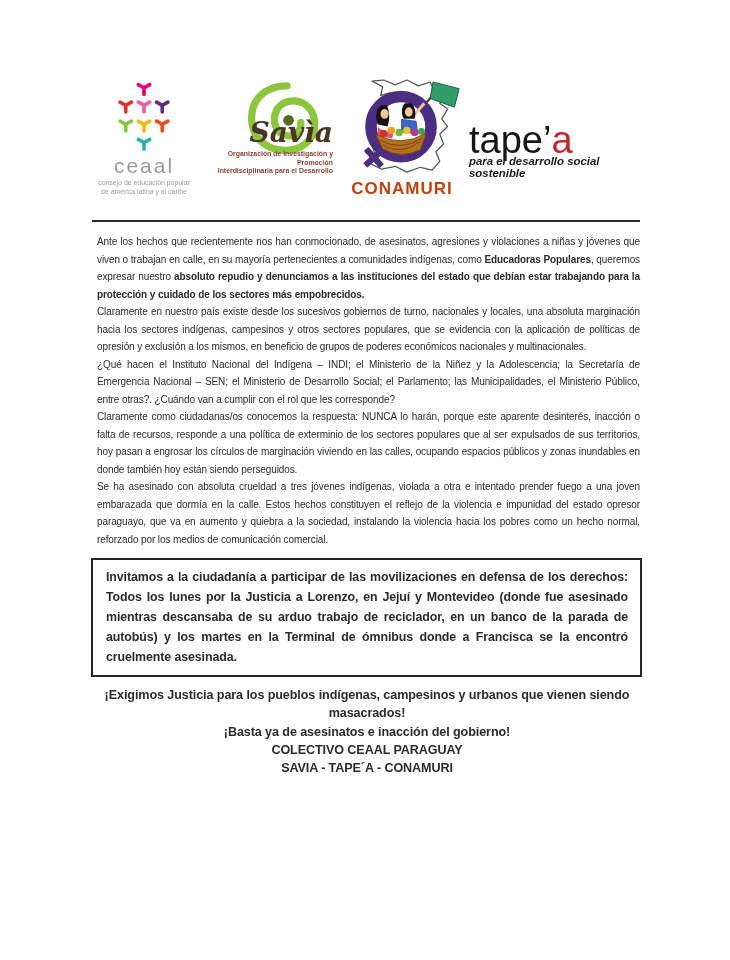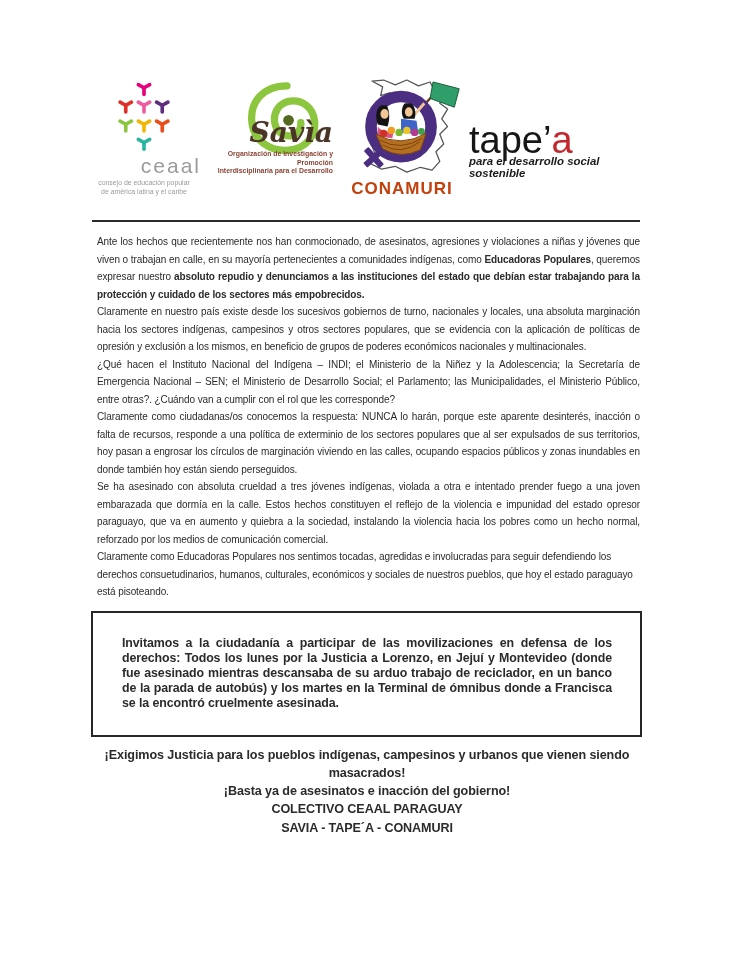--- a/index.html
+++ b/index.html
@@ -23,21 +23,21 @@
     width: 560px;
     margin-left: -10px;
     height: 128px;
   }
   .logo { flex: 0 0 auto; }
 
   
   .logo-ceaal { width: 114px; text-align: center; }
   .ceaal-word {
     font-size: 21px; color: #9b9b9b; letter-spacing: 2px;
-    line-height: 20px; margin-top: -2px; text-align: right;
+    line-height: 20px; margin-top: -2px;
   }
   .ceaal-tag {
     font-size: 6.9px; color: #9b9b9b; line-height: 8.6px; margin-top: 3px;
   }
 
   
   .logo-savia { width: 128px; margin-left: 4px; text-align: right; position: relative; }
   .savia-word {
     font-family: "DejaVu Serif", serif;
     font-style: italic; font-weight: bold;
@@ -89,21 +89,21 @@
   
   .callout {
     box-sizing: border-box;
     width: 551px;
     margin: 10px 0 0 -6px;
     border: 2px solid #262626;
     padding: 7px 12px 8px 13px;
     font-weight: bold;
   }
   .callout p {
-    margin: 16px; font-size: 12.4px; line-height: 15px;
+    margin: 0; font-size: 12.4px; line-height: 20px;
     text-align: justify; letter-spacing: -0.1px;
   }
   .callout p.last { text-align: left; }
 
   
   .closing {
     width: 548px; margin: 9px 0 0 -4px;
     text-align: center; font-weight: bold;
   }
   .closing div {
@@ -197,21 +197,20 @@
   </div>
 
   <hr class="rule">
 
   <div class="body-text">
     <p><span>Ante los hechos que recientemente nos han conmocionado, de asesinatos, agresiones y violaciones a niñas y jóvenes que viven o trabajan en calle, en su mayoría pertenecientes a comunidades indígenas, como </span><span class="b">Educadoras Populares</span><span>, queremos expresar nuestro </span><span class="b">absoluto repudio y denunciamos a las instituciones del estado que debían estar trabajando para la protección y cuidado de los sectores más empobrecidos.</span></p>
     <p>Claramente en nuestro país existe desde los sucesivos gobiernos de turno, nacionales y locales, una absoluta marginación hacia los sectores indígenas, campesinos y otros sectores populares, que se evidencia con la aplicación de políticas de opresión y exclusión a los mismos, en beneficio de grupos de poderes económicos nacionales y multinacionales.</p>
     <p>¿Qué hacen el Instituto Nacional del Indígena – INDI; el Ministerio de la Niñez y la Adolescencia; la Secretaría de Emergencia Nacional – SEN; el Ministerio de Desarrollo Social; el Parlamento; las Municipalidades, el Ministerio Público, entre otras?. ¿Cuándo van a cumplir con el rol que les corresponde?</p>
     <p>Claramente como ciudadanas/os conocemos la respuesta: NUNCA lo harán, porque este aparente desinterés, inacción o falta de recursos, responde a una política de exterminio de los sectores populares que al ser expulsados de sus territorios, hoy pasan a engrosar los círculos de marginación viviendo en las calles, ocupando espacios públicos y zonas inundables en donde también hoy están siendo perseguidos.</p>
     <p>Se ha asesinado con absoluta crueldad a tres jóvenes indígenas, violada a otra e intentado prender fuego a una joven embarazada que dormía en la calle. Estos hechos constituyen el reflejo de la violencia e impunidad del estado opresor paraguayo, que va en aumento y quiebra a la sociedad, instalando la violencia hacia los pobres como un hecho normal, reforzado por los medios de comunicación comercial.</p>
-    <p class="no-justify">Claramente como Educadoras Populares nos sentimos tocadas, agredidas e involucradas para seguir defendiendo los derechos consuetudinarios, humanos, culturales, económicos y sociales de nuestros pueblos, que hoy el estado paraguayo está pisoteando.</p>
   </div>
 
   <div class="callout">
     <p>Invitamos a la ciudadanía a participar de las movilizaciones en defensa de los derechos: Todos los lunes por la Justicia a Lorenzo, en Jejuí y Montevideo (donde fue asesinado mientras descansaba de su arduo trabajo de reciclador, en un banco de la parada de autobús) y los martes en la Terminal de ómnibus donde a Francisca se la encontró cruelmente asesinada.</p>
   </div>
 
   <div class="closing">
     <div>¡Exigimos Justicia para los pueblos indígenas, campesinos y urbanos que vienen siendo masacrados!</div>
     <div>¡Basta ya de asesinatos e inacción del gobierno!</div>
     <div>COLECTIVO CEAAL PARAGUAY</div>

